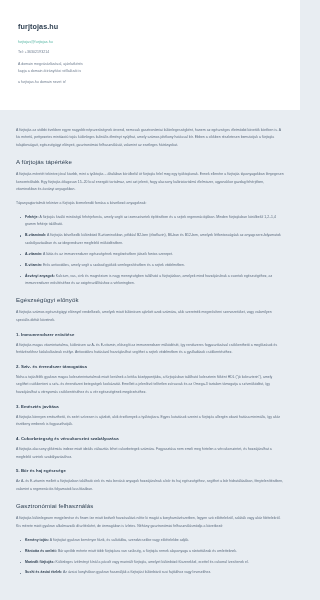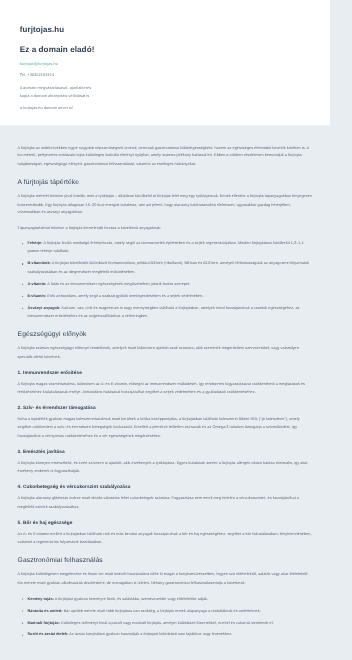--- a/index.html
+++ b/index.html
@@ -13,21 +13,21 @@
     font-family: "Liberation Sans", sans-serif;
     background: #e8edf2;
     color: #3c4a5c;
     -webkit-font-smoothing: antialiased;
   }
   .page { width: 300px; height: 600px; position: relative; overflow: hidden; }
 
   
   .hero {
     background: #ffffff;
-    padding: 22px 18px 12px 18px;
+    padding: 22px 18px 24px 18px;
     min-height: 107px;
   }
   .brand {
     font-size: 7.2px;
     font-weight: bold;
     color: #2d3e50;
     letter-spacing: .1px;
     margin-bottom: 8.5px;
   }
   .hero-title {
@@ -112,21 +112,20 @@
   }
   ul.blist li b { color: #2d3e50; font-weight: bold; }
 </style>
 </head>
 <body>
 
 <div class="page">
 
   <div class="hero">
     <div class="brand">furjtojas.hu</div>
-    <div class="hero-title">Ez a domain eladó!</div>
     <a class="hero-mail" href="#">furjtojas@furjtojas.hu</a>
     <div class="hero-tel">Tel: +36302193214</div>
     <div class="hero-note">
       <span class="nl">A domain megvásárlásával, ajánlatkérés</span>
       <span class="nl">kapja a domain átirányítási véllalását is</span>
       <span class="gap"></span>
       <span class="nl">a furjtojas.hu domain nevet is!</span>
     </div>
   </div>
 

